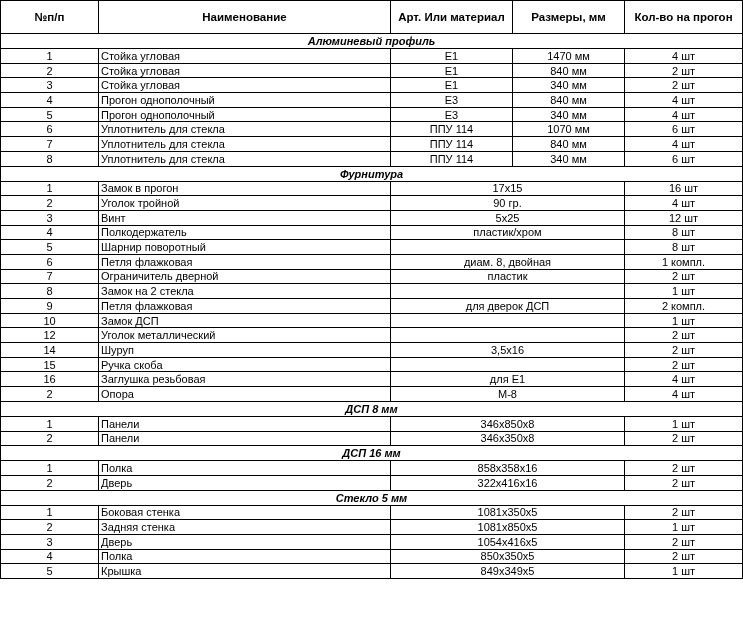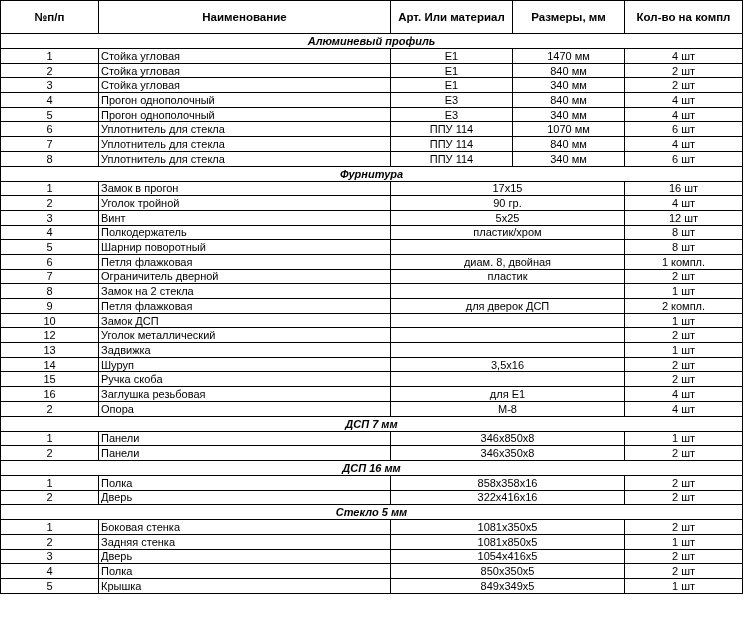--- a/index.html
+++ b/index.html
@@ -52,21 +52,21 @@
       <col class="c3">
       <col class="c4">
       <col class="c5">
   </colgroup>
   <thead>
     <tr>
       <th>№п/п</th>
       <th>Наименование</th>
       <th>Арт. Или материал</th>
       <th>Размеры, мм</th>
-      <th>Кол-во на компл</th>
+      <th>Кол-во на прогон</th>
     </tr>
   </thead>
   <tbody id="tbody">
       <tr>
         <td class="section" colspan="5">Алюминевый профиль</td>
       </tr>
       <tr>
         <td class="num">1</td>
         <td class="name">Стойка угловая</td>
         <td class="c">Е1</td>
@@ -185,26 +185,20 @@
         <td class="c" colspan="2"></td>
         <td class="c">1 шт</td>
       </tr>
       <tr>
         <td class="num">12</td>
         <td class="name">Уголок металлический</td>
         <td class="c" colspan="2"></td>
         <td class="c">2 шт</td>
       </tr>
       <tr>
-        <td class="num">13</td>
-        <td class="name">Задвижка</td>
-        <td class="c" colspan="2"></td>
-        <td class="c">1 шт</td>
-      </tr>
-      <tr>
         <td class="num">14</td>
         <td class="name">Шуруп</td>
         <td class="c" colspan="2">3,5x16</td>
         <td class="c">2 шт</td>
       </tr>
       <tr>
         <td class="num">15</td>
         <td class="name">Ручка скоба</td>
         <td class="c" colspan="2"></td>
         <td class="c">2 шт</td>
@@ -215,21 +209,21 @@
         <td class="c" colspan="2">для Е1</td>
         <td class="c">4 шт</td>
       </tr>
       <tr>
         <td class="num">2</td>
         <td class="name">Опора</td>
         <td class="c" colspan="2">М-8</td>
         <td class="c">4 шт</td>
       </tr>
       <tr>
-        <td class="section" colspan="5">ДСП 7 мм</td>
+        <td class="section" colspan="5">ДСП 8 мм</td>
       </tr>
       <tr>
         <td class="num">1</td>
         <td class="name">Панели</td>
         <td class="c" colspan="2">346x850x8</td>
         <td class="c">1 шт</td>
       </tr>
       <tr>
         <td class="num">2</td>
         <td class="name">Панели</td>

